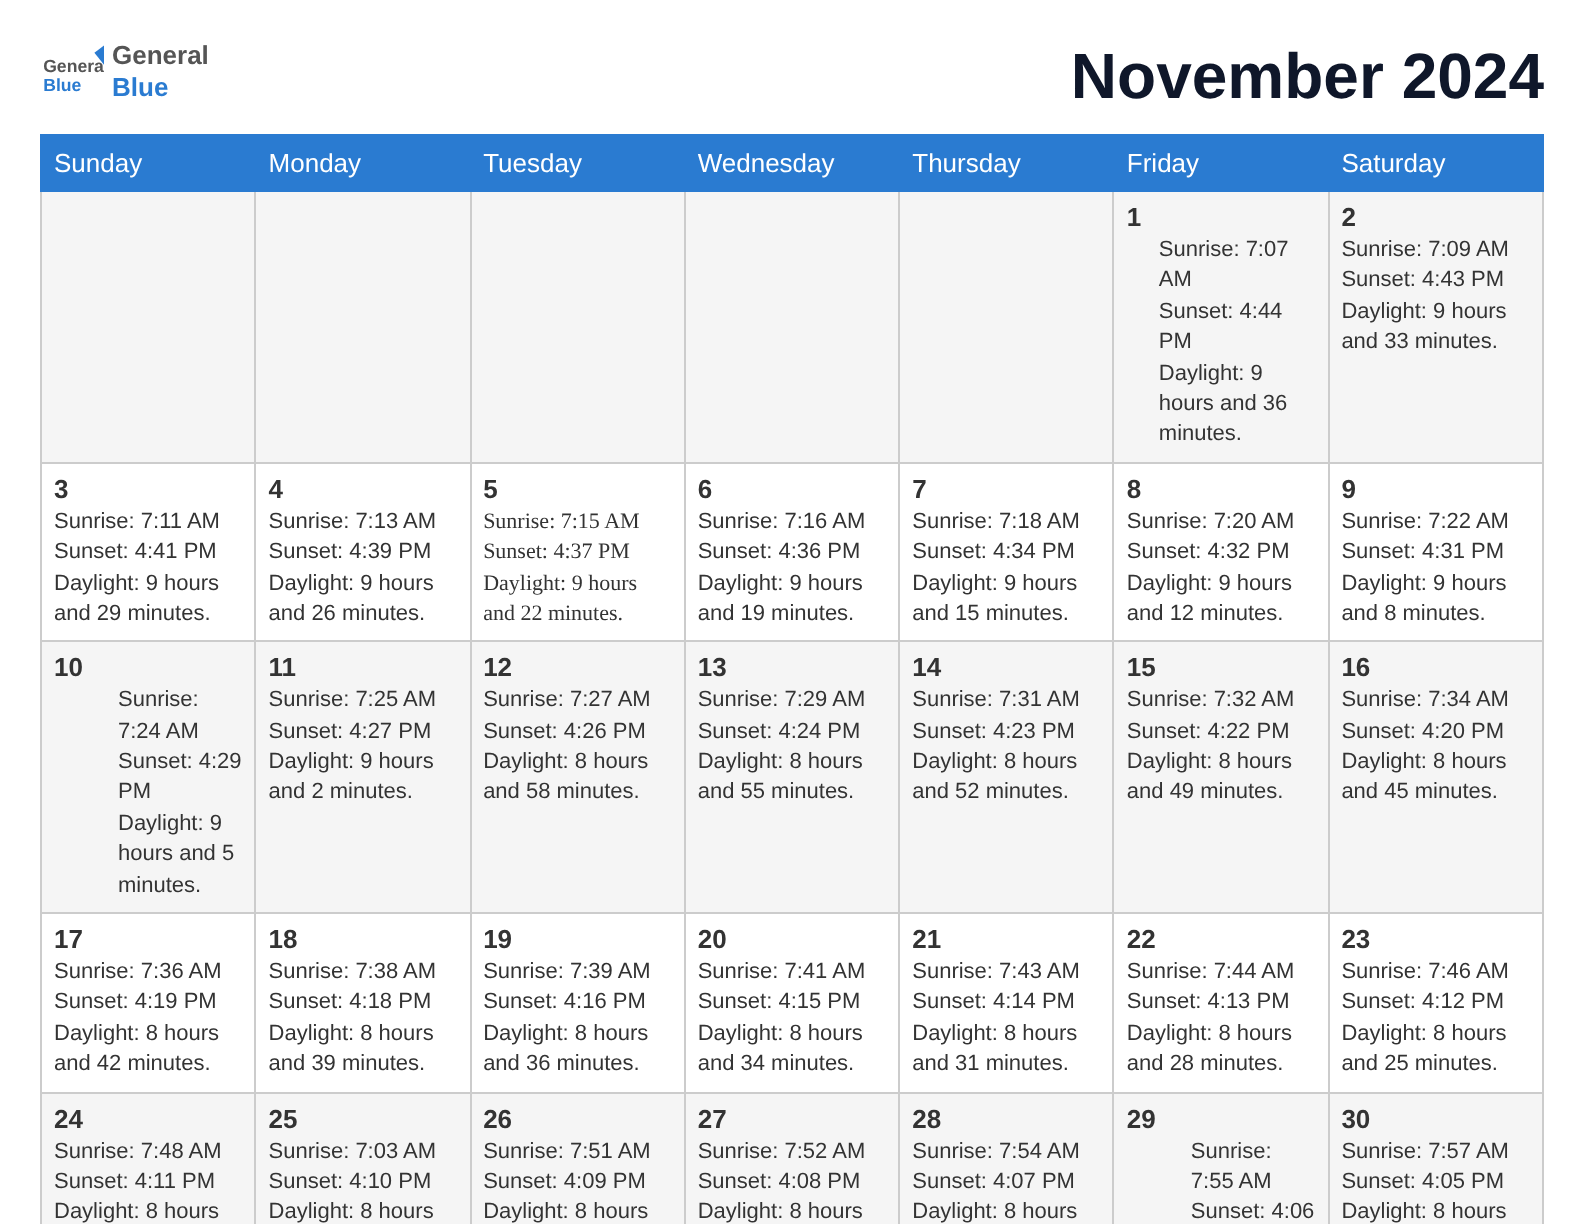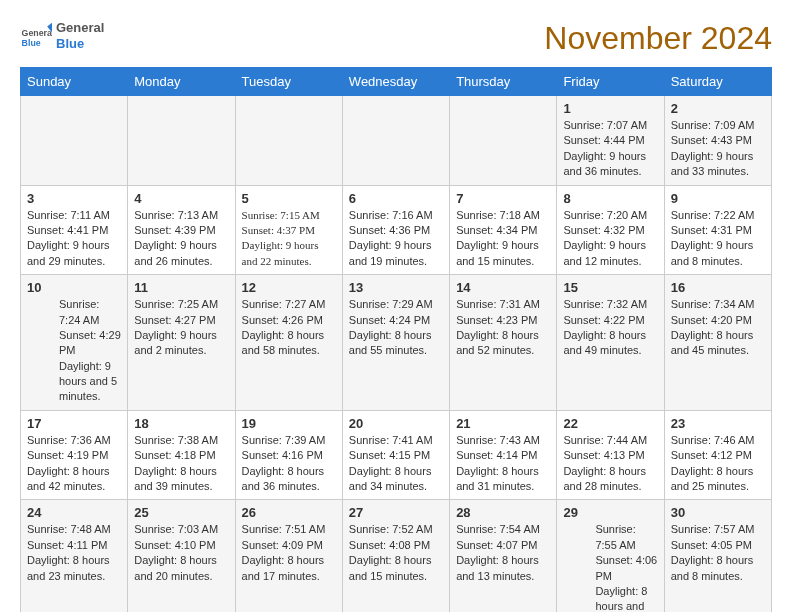--- a/index.html
+++ b/index.html
@@ -23,22 +23,22 @@
     }
     .logo-icon {
       width: 32px;
       height: 32px;
     }
     .title-block {
       text-align: right;
     }
     .month-year {
       font-size: 32px;
-      font-weight: normal;
-      color: #a16207;
+      font-weight: bold;
+      color: #0f172a;
     }
     .location {
       font-size: 15px;
       color: #555;
     }
     table {
       width: 100%;
       border-collapse: collapse;
       table-layout: fixed;
     }
@@ -112,21 +112,21 @@
   </thead>
   <tbody id="calendar-body">
   <tr>
         <td class="empty-cell"></td>
         <td class="empty-cell"></td>
         <td class="empty-cell"></td>
         <td class="empty-cell"></td>
         <td class="empty-cell"></td>
         <td>
           <span class="day-num">1</span>
-          <div class="day-info" style="white-space: pre-line;">Sunrise: 7:07 AM
+          <div class="day-info" style="white-space: pre-line; margin-left: 16px;">Sunrise: 7:07 AM
 Sunset: 4:44 PM
 Daylight: 9 hours and 36 minutes.</div>
         </td>
         <td>
           <span class="day-num">2</span>
           <div class="day-info" style="white-space: pre-line;">Sunrise: 7:09 AM
 Sunset: 4:43 PM
 Daylight: 9 hours and 33 minutes.</div>
         </td>
       </tr>

